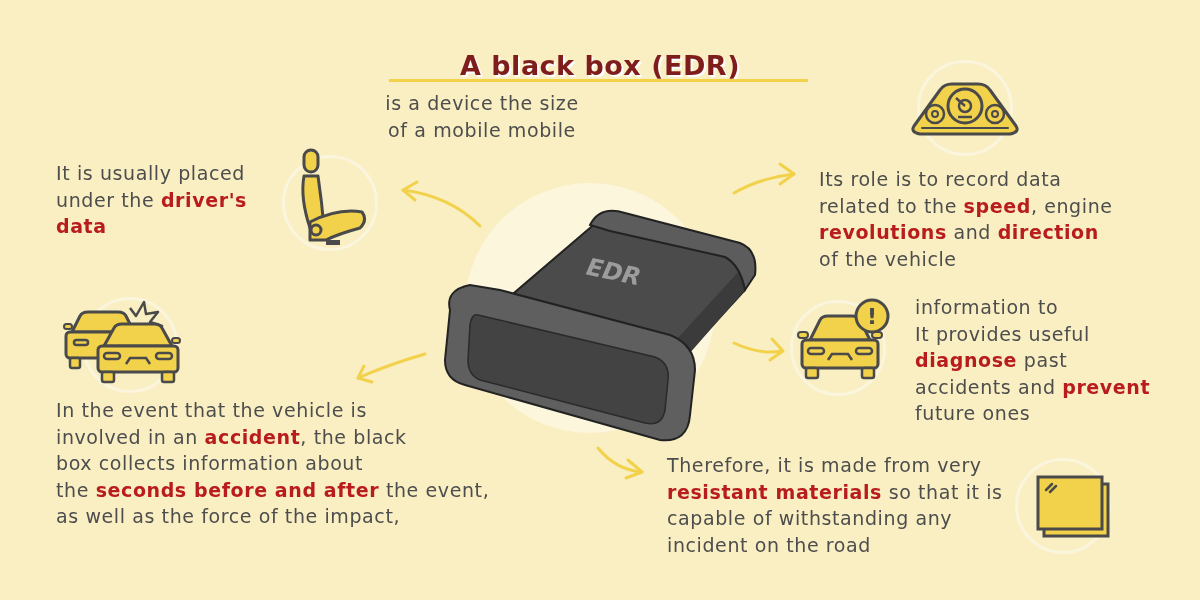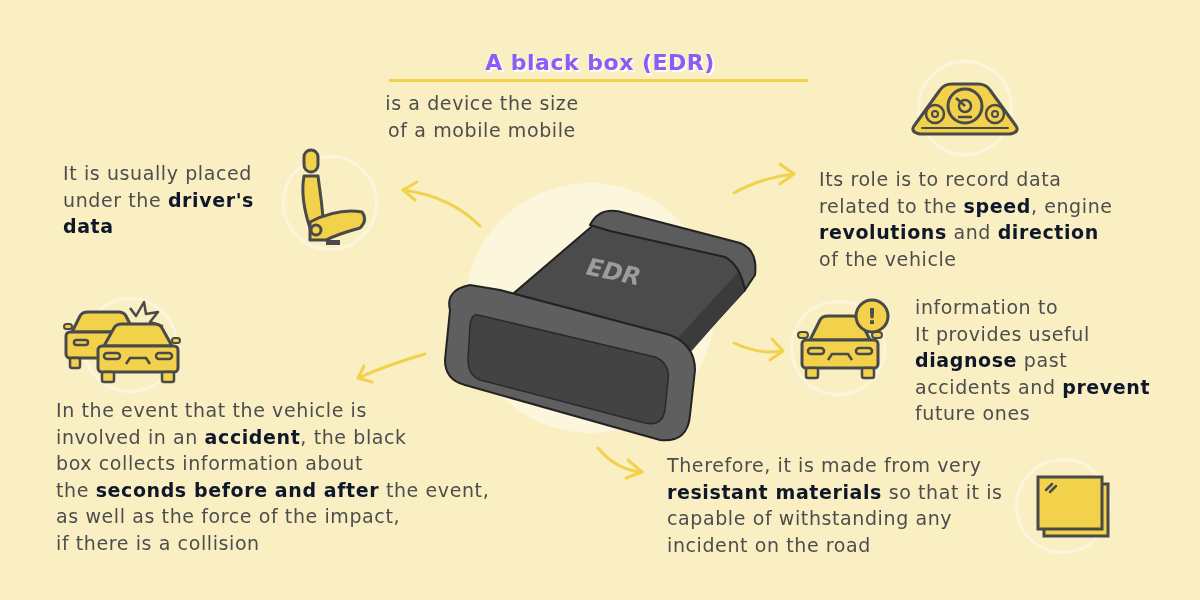--- a/index.html
+++ b/index.html
@@ -5,24 +5,24 @@
   html, body { margin: 0; padding: 0; }
   body {
     width: 1200px; height: 600px; overflow: hidden;
     background: #f9efc3;
     font-family: "DejaVu Sans", "Liberation Sans", sans-serif;
     color: #4a4a4a;
     position: relative;
   }
   .abs { position: absolute; }
   .txt { font-size: 19px; line-height: 26.5px; letter-spacing: 0.6px; color: #4d4d4d; font-weight: 400; }
-  .txt b { font-weight: 700; color: #0f172a; }
+  .txt b { font-weight: 700; color: #b91c1c; }
   .title {
     left: 0; width: 1200px; top: 50px; text-align: center;
-    font-size: 22px; font-weight: 700; color: #8b5cf6; letter-spacing: 0.5px;
+    font-size: 27px; font-weight: 700; color: #7f1d1d; letter-spacing: 0.5px;
     text-shadow: 2px 2px 0 #ffffff;
   }
   .title-line { left: 389px; top: 79px; width: 419px; height: 3px; background: #f2d14b; }
   .subtitle { left: 0; width: 964px; top: 90px; text-align: center; }
   .glow { border-radius: 50%; background: #fcf6dd; }
   .ring { border-radius: 50%; border: 3px solid #fbf5de; box-sizing: border-box; }
   svg { display: block; }
 </style>
 </head>
 <body>
@@ -76,21 +76,21 @@
 <div class="abs ring" style="left:282px; top:155px; width:96px; height:96px;"></div>
 <div class="abs" style="left:298px; top:148px;">
   <svg width="70" height="100" viewBox="0 0 70 100">
     <rect x="6" y="2" width="14" height="22" rx="7" fill="#f2d14b" stroke="#4a4a4a" stroke-width="3"></rect>
     <path d="M6 28 Q2 50 12 80 L26 80 Q24 55 20 28 Z" fill="#f2d14b" stroke="#4a4a4a" stroke-width="3" stroke-linejoin="round"></path>
     <path d="M12 74 Q40 60 64 64 Q70 72 62 80 Q40 86 28 92 L12 92 Z" fill="#f2d14b" stroke="#4a4a4a" stroke-width="3" stroke-linejoin="round"></path>
     <circle cx="18" cy="82" r="5" fill="#f2d14b" stroke="#4a4a4a" stroke-width="3"></circle>
     <rect x="28" y="92" width="14" height="5" fill="#4a4a4a"></rect>
   </svg>
 </div>
-<div class="abs txt" style="left:56px; top:160px;margin-left:7px;">
+<div class="abs txt" style="left:56px; top:160px;">
   <div>It is usually placed</div>
   <div><span>under the </span><b>driver's</b></div>
   <div><b>data</b></div>
 </div>
 
 <div class="abs ring" style="left:917px; top:60px; width:96px; height:96px;"></div>
 <div class="abs" style="left:908px; top:82px;">
   <svg width="114" height="54" viewBox="0 0 114 54">
     <path d="M6 44 Q2 50 12 52 L102 52 Q112 50 108 44 L82 8 Q78 2 70 2 L44 2 Q36 2 32 8 Z" fill="#f2d14b" stroke="#4a4a4a" stroke-width="3" stroke-linejoin="round"></path>
     <path d="M14 46 L100 46" stroke="#4a4a4a" stroke-width="2" stroke-linecap="round"></path>
@@ -155,21 +155,20 @@
     <rect x="40" y="78" width="12" height="10" rx="2" fill="#f2d14b" stroke="#4a4a4a" stroke-width="2.5"></rect>
     <rect x="100" y="78" width="12" height="10" rx="2" fill="#f2d14b" stroke="#4a4a4a" stroke-width="2.5"></rect>
   </svg>
 </div>
 <div class="abs txt" style="left:56px; top:397px;">
   <div>In the event that the vehicle is</div>
   <div><span>involved in an </span><b>accident</b><span>, the black</span></div>
   <div>box collects information about</div>
   <div><span>the </span><b>seconds before and after</b><span> the event,</span></div>
   <div>as well as the force of the impact,</div>
-  <div>if there is a collision</div>
 </div>
 
 <div class="abs ring" style="left:1015px; top:458px; width:96px; height:96px;"></div>
 <div class="abs" style="left:1022px; top:474px;">
   <svg width="90" height="66" viewBox="0 0 90 66">
     <rect x="22" y="10" width="64" height="52" fill="#f2d14b" stroke="#4a4a4a" stroke-width="3"></rect>
     <rect x="16" y="3" width="64" height="52" fill="#f2d14b" stroke="#4a4a4a" stroke-width="3"></rect>
     <path d="M24 16 L30 10 M28 18 L34 12" stroke="#4a4a4a" stroke-width="2.5" stroke-linecap="round"></path>
   </svg>
 </div>

